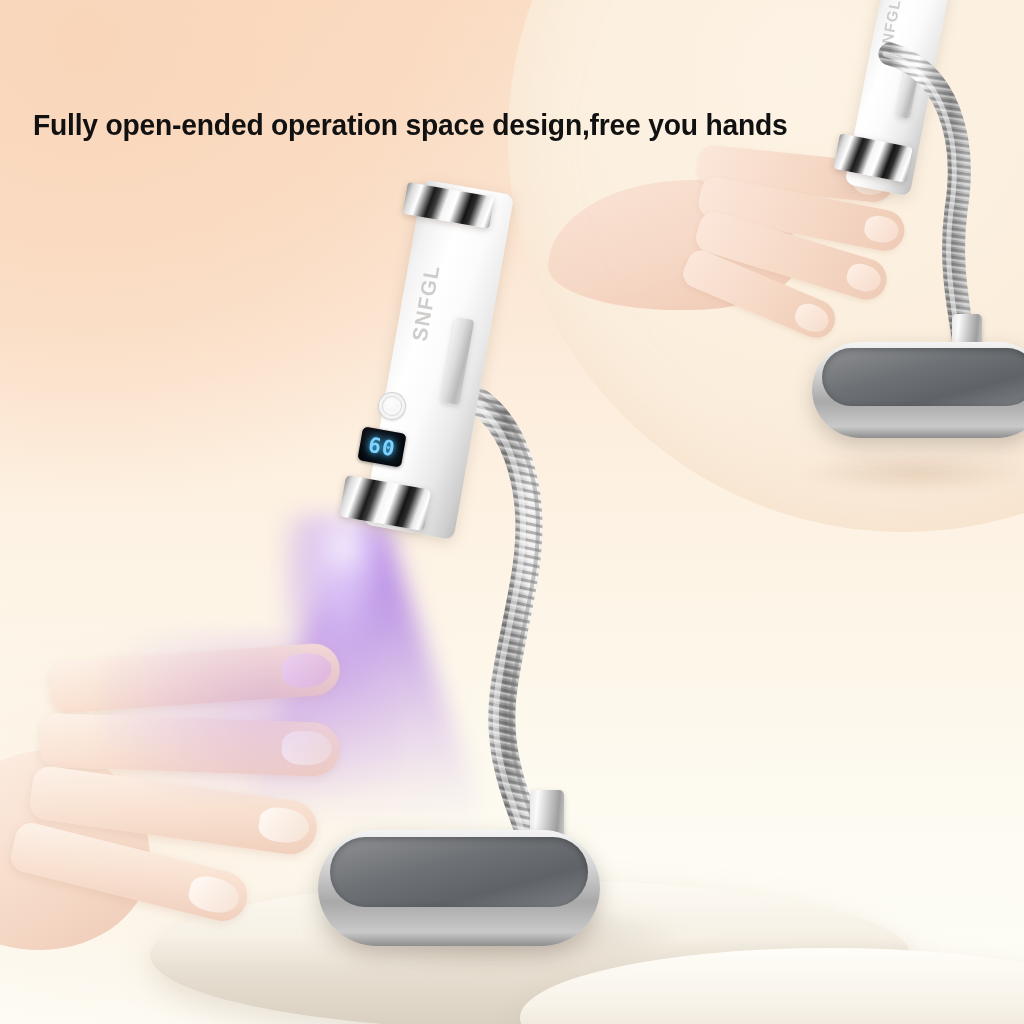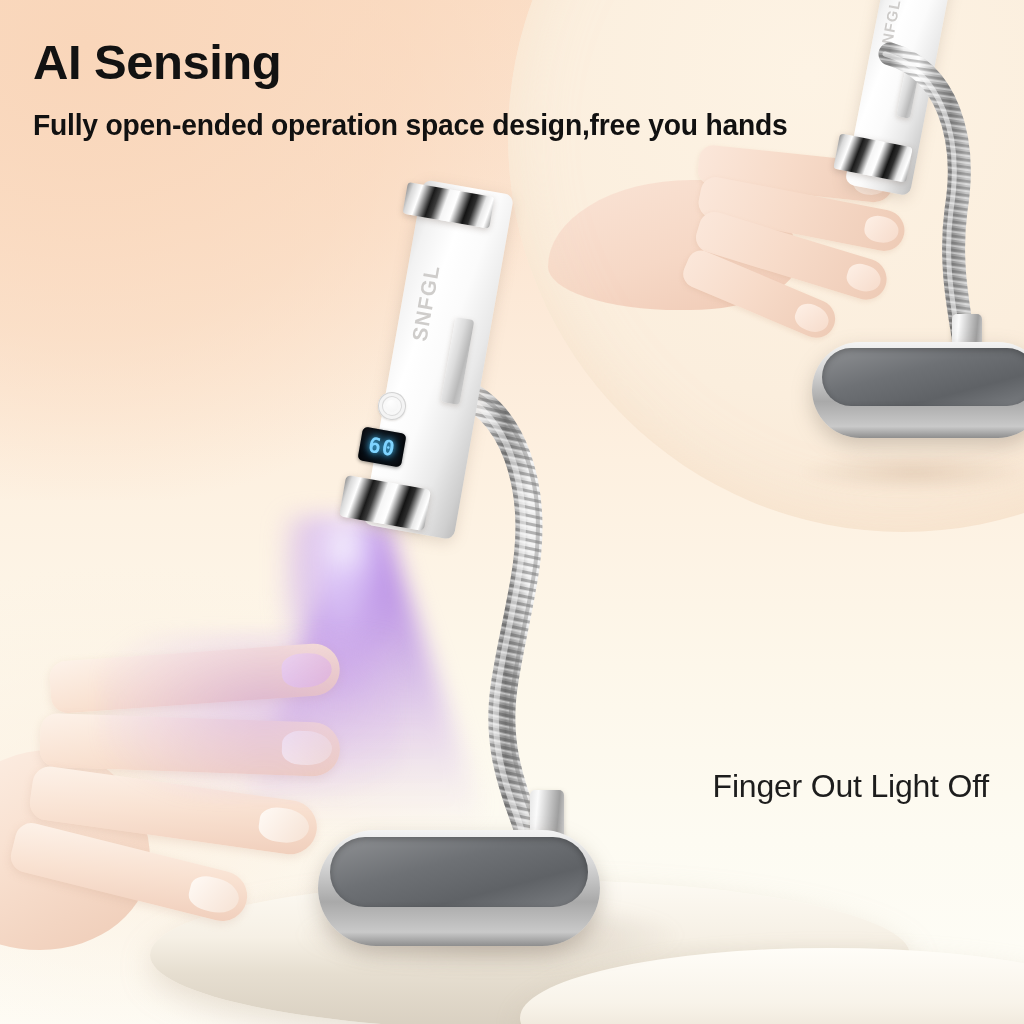--- a/index.html
+++ b/index.html
@@ -424,20 +424,18 @@
 
     <div class="chrome-cap" style="left:42px; top:312px; width:86px; height:42px; transform:rotate(10deg); border-radius:5px;"></div>
 
     <div class="base" style="left:18px; top:660px; width:282px; height:116px;">
       <div class="base-stem" style="left:212px; top:-40px; width:34px; height:56px;"></div>
       <div class="base-body" style="border-radius:58px;"></div>
       <div class="base-top" style="left:12px; top:7px; width:258px; height:70px; border-radius:38px;"></div>
     </div>
   </div>
 
-  <div class="headline">AI Sensing</div>
   <div class="subhead">Fully open-ended operation space design,free you hands</div>
 
   <div class="tagline">
-    <div>Finger Out Light Off</div>
   </div>
 
 </div>
 
 </body></html>

